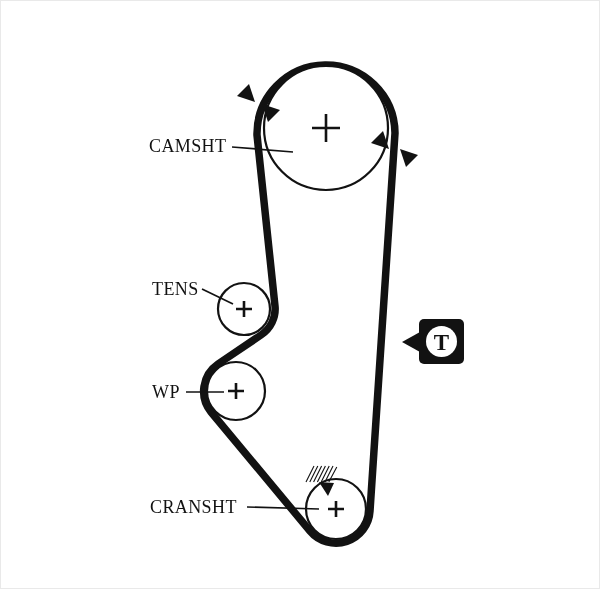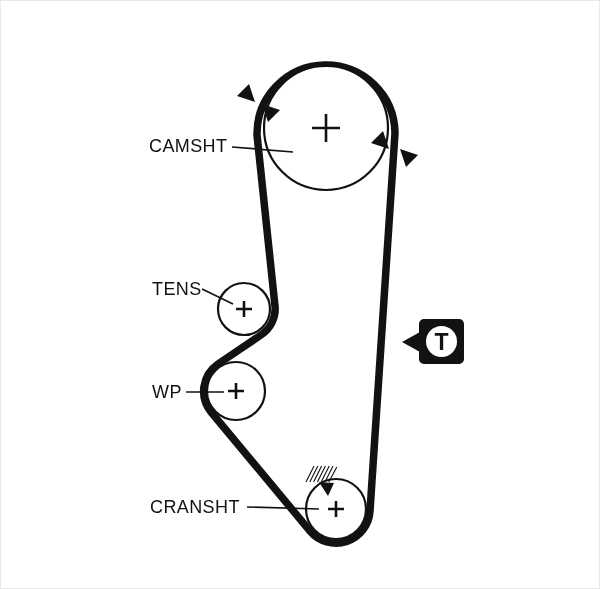--- a/index.html
+++ b/index.html
@@ -1,21 +1,21 @@
 <!DOCTYPE html>
 <html style="--ink: #121212; --background: #ffffff; --frame: #e9e9e9;"><head>
 <meta charset="utf-8">
 <style>
   :root { --ink:#121212; --background:#ffffff; --frame:#e9e9e9; }
   html,body { margin:0; padding:0; background:#fff; }
   .canvas {
     width:600px; height:589px; box-sizing:border-box;
     background:var(--background);
     border:1px solid var(--frame);
-    font-family:Liberation Sans, sans-serif;
+    font-family:Liberation Serif, serif;
     position:relative; overflow:hidden;
   }
   svg { display:block; }
   .belt   { fill:none; stroke:var(--ink); stroke-width:7.5; stroke-linejoin:round; }
   .pulley { fill:#ffffff; stroke:var(--ink); stroke-width:2.2; }
   .plus   { fill:none; stroke:var(--ink); stroke-width:2.6; }
   .leader { fill:none; stroke:var(--ink); stroke-width:1.7; }
   .mark   { fill:var(--ink); stroke:none; }
   .hatch  { fill:none; stroke:var(--ink); stroke-width:1.1; }
   text.label  { font-size:18px; letter-spacing:0.4px; fill:var(--ink); }

